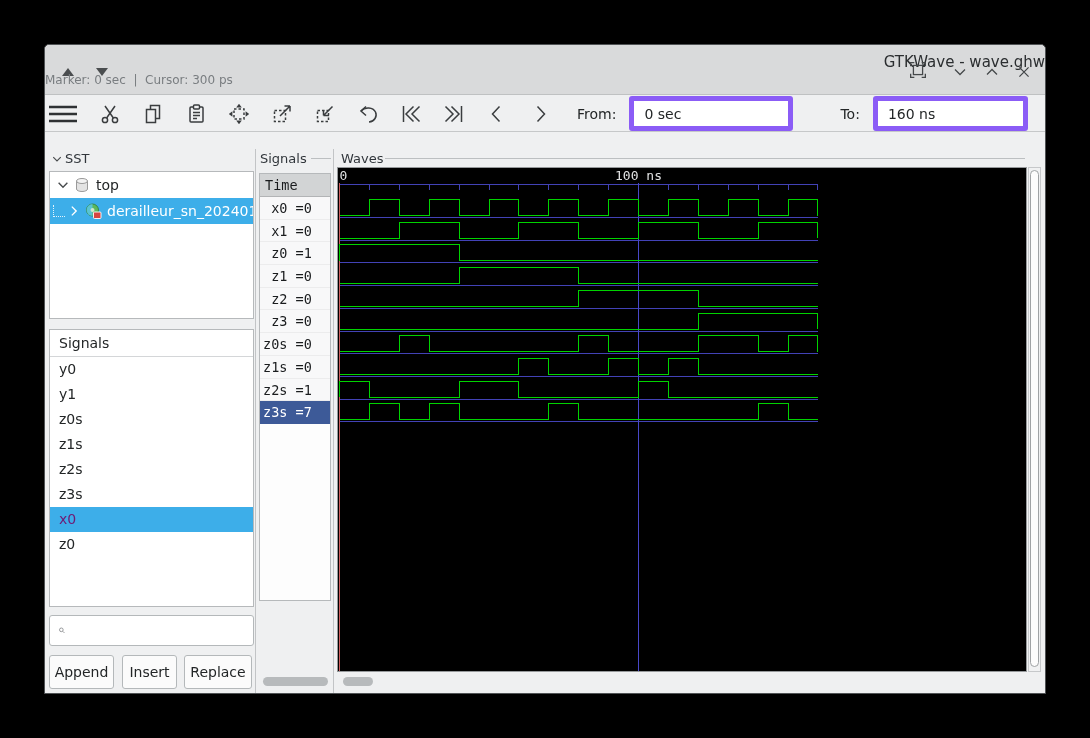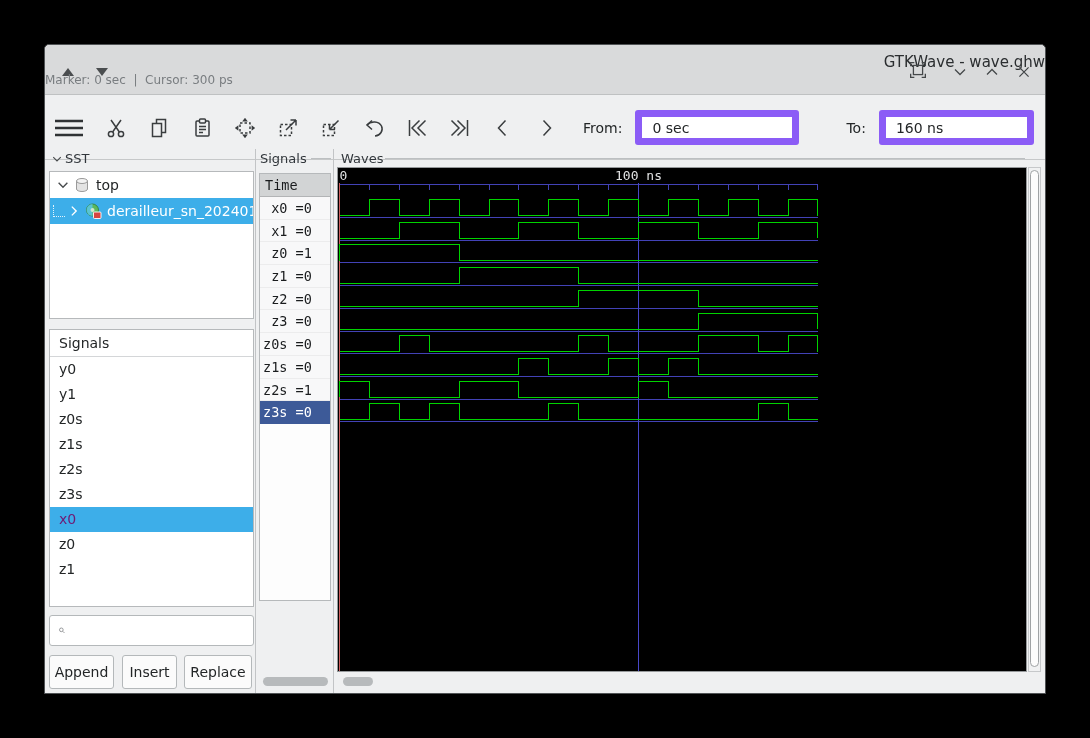--- a/index.html
+++ b/index.html
@@ -11,27 +11,27 @@
   .titlebar { position:absolute; left:0; top:0; width:100%; height:50px; background:#d9dadb;
               border-bottom:1px solid #bfc1c2; border-radius:5px 5px 0 0; }
   .tb-title { position:absolute; top:8px; width:100%; text-align:right; font-size:15px; color:#2b2e30; }
   .tb-status { position:absolute; top:28px; width:100%; font-size:12px; color:#797d80; white-space:pre; }
   .tb-btn { position:absolute; top:16px; width:22px; height:22px; display:flex; align-items:center; justify-content:center; cursor:default; }
   .tri-up { width:0; height:0; border-left:6px solid transparent; border-right:6px solid transparent; border-bottom:8px solid #4a4d4f; }
   .tri-dn { width:0; height:0; border-left:6px solid transparent; border-right:6px solid transparent; border-top:8px solid #4a4d4f; }
   .tb-ico { stroke:#45484a; fill:none; stroke-width:1.5; }
 
   
-  .toolbar { position:absolute; left:0; top:51px; width:100%; height:64px; background:#eff0f1;
-             border-bottom:1px solid #c6c8c9; display:flex; align-items:center; padding-left:8px; gap:19px; }
+  .toolbar { position:absolute; left:0; top:51px; width:100%; height:36px; background:#eff0f1;
+             border-bottom:1px solid #c6c8c9; display:flex; align-items:center; padding-left:2px; gap:19px; }
   .tool { width:24px; height:24px; flex:0 0 auto; }
   .tool svg { stroke:#3a3d3f; fill:none; stroke-width:1.5; }
   .tool.wide { width:32px; }
   .tb-label { font-size:14px; color:#232627; flex:0 0 auto;margin-left:28px; }
-  .tb-input { height:35px; border:7px solid #8b5cf6; border-radius:3px; background:#fff;
+  .tb-input { height:35px; border:5px solid #8b5cf6; border-radius:3px; background:#fff;
               font-size:14px; color:#232627; padding:0 10px; font-family:"DejaVu Sans","Liberation Sans",sans-serif; }
   #from-input { width:164px; margin-left:-6px; }
   #to-input   { width:155px; margin-left:-6px; }
 
   
   .splitter { position:absolute; top:104px; width:1px; height:546px; background:#c2c4c6; }
   .frame-label { position:absolute; font-size:13px; color:#31363b; }
   .frame-line  { position:absolute; height:1px; background:#bcbfc1; }
 
   .box { position:absolute; background:#fff; border:1px solid #b6b9bb; }
@@ -230,21 +230,20 @@
     <div class="list-header">Signals</div>
     <div>
         <div class="list-row">y0</div>
         <div class="list-row">y1</div>
         <div class="list-row">z0s</div>
         <div class="list-row">z1s</div>
         <div class="list-row">z2s</div>
         <div class="list-row">z3s</div>
         <div class="list-row sel">x0</div>
         <div class="list-row">z0</div>
-        <div class="list-row">z1</div>
       </div>
   </div>
 
   <div class="search">
     <svg width="15" height="15" viewBox="0 0 24 24" style="stroke:#6a6d6f;fill:none;stroke-width:2">
         <circle cx="10" cy="10" r="5.5"></circle>
         <path d="M14.5,14.5 L19.5,19.5"></path>
       </svg>
     <input type="text" style="">
   </div>
@@ -261,21 +260,21 @@
     <div>
         <div class="val-row"> x0 =0</div>
         <div class="val-row"> x1 =0</div>
         <div class="val-row"> z0 =1</div>
         <div class="val-row"> z1 =0</div>
         <div class="val-row"> z2 =0</div>
         <div class="val-row"> z3 =0</div>
         <div class="val-row">z0s =0</div>
         <div class="val-row">z1s =0</div>
         <div class="val-row">z2s =1</div>
-        <div class="val-row sel">z3s =0</div>
+        <div class="val-row sel">z3s =7</div>
       </div>
   </div>
   <div class="hscroll" style="left:214px;width:72px">
     <div class="handle" style="left:4px;width:65px"></div>
   </div>
 
   <div class="frame-label" style="left:296px;top:106px">Waves</div>
   <div class="frame-line" style="left:340px;top:113px;width:640px"></div>
 
   <div class="wave-canvas" id="wave-canvas"><svg width="688" height="503" viewBox="0 0 688 503" shape-rendering="crispEdges" style="background:#000000">

